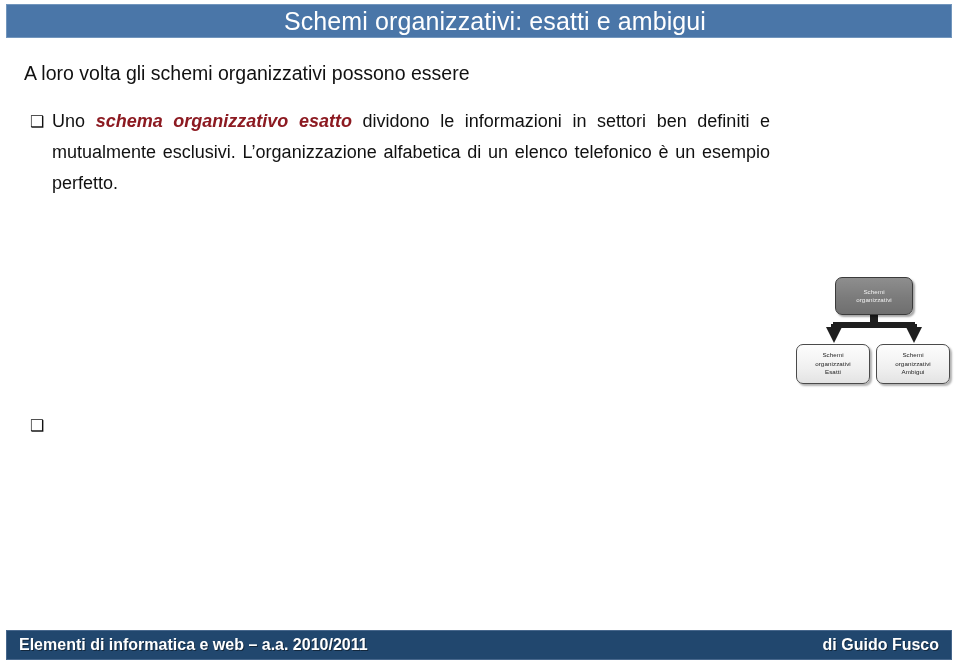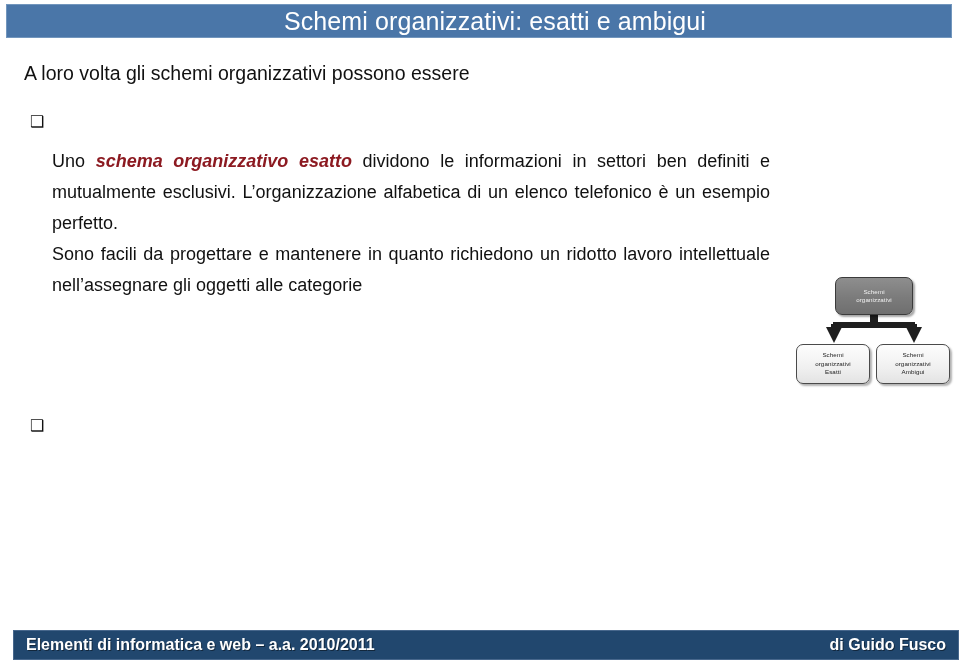--- a/index.html
+++ b/index.html
@@ -66,21 +66,20 @@
   .bullet-marker {
     width: 22px;
     flex: 0 0 22px;
     font-size: 16px;
     line-height: 30px;
     color: #111111;
     padding-top: 1px;
   }
   .bullet-body {
     flex: 1 1 auto;
-    margin-top: 40px;
   }
 
   .para {
     font-size: 18px;
     color: #111111;
     line-height: 31px;
     margin: 0;
   }
   .para.just {
     text-align: justify;
@@ -174,21 +173,20 @@
     top: 630px;
     width: 946px;
     height: 30px;
     background: #21476E;
     border: 1px solid #47678c;
     box-sizing: border-box;
     display: flex;
     align-items: center;
     justify-content: space-between;
     padding: 2px 12px;
-    margin-left: 7px;
   }
   .footer-text {
     color: #ffffff;
     font-size: 16px;
     font-weight: bold;
     white-space: nowrap;
     text-shadow: 1px 1px 0 rgba(0,0,0,0.45);
   }
 </style>
 </head>
@@ -202,21 +200,20 @@
 
   <div class="lead-line">A loro volta gli schemi organizzativi possono essere</div>
 
   <div class="bullet-block" id="block-esatto">
     <div class="bullet-marker">❑</div>
     <div class="bullet-body">
 
       <p class="para just"><span>Uno </span><span class="emph-red">schema organizzativo esatto</span><span> dividono le informazioni in settori ben definiti e mutualmente esclusivi. L’organizzazione alfabetica di un elenco telefonico è un esempio perfetto.</span></p>
 
 
-      <p class="para just"><span>Sono facili da progettare e mantenere in quanto richiedono un ridotto lavoro intellettuale nell’assegnare gli oggetti alle categorie</span></p>
     </div>
   </div>
 
   <div class="bullet-block" id="block-ambiguo">
     <div class="bullet-marker">❑</div>
     <div class="bullet-body">
 
 
     </div>
   </div>

